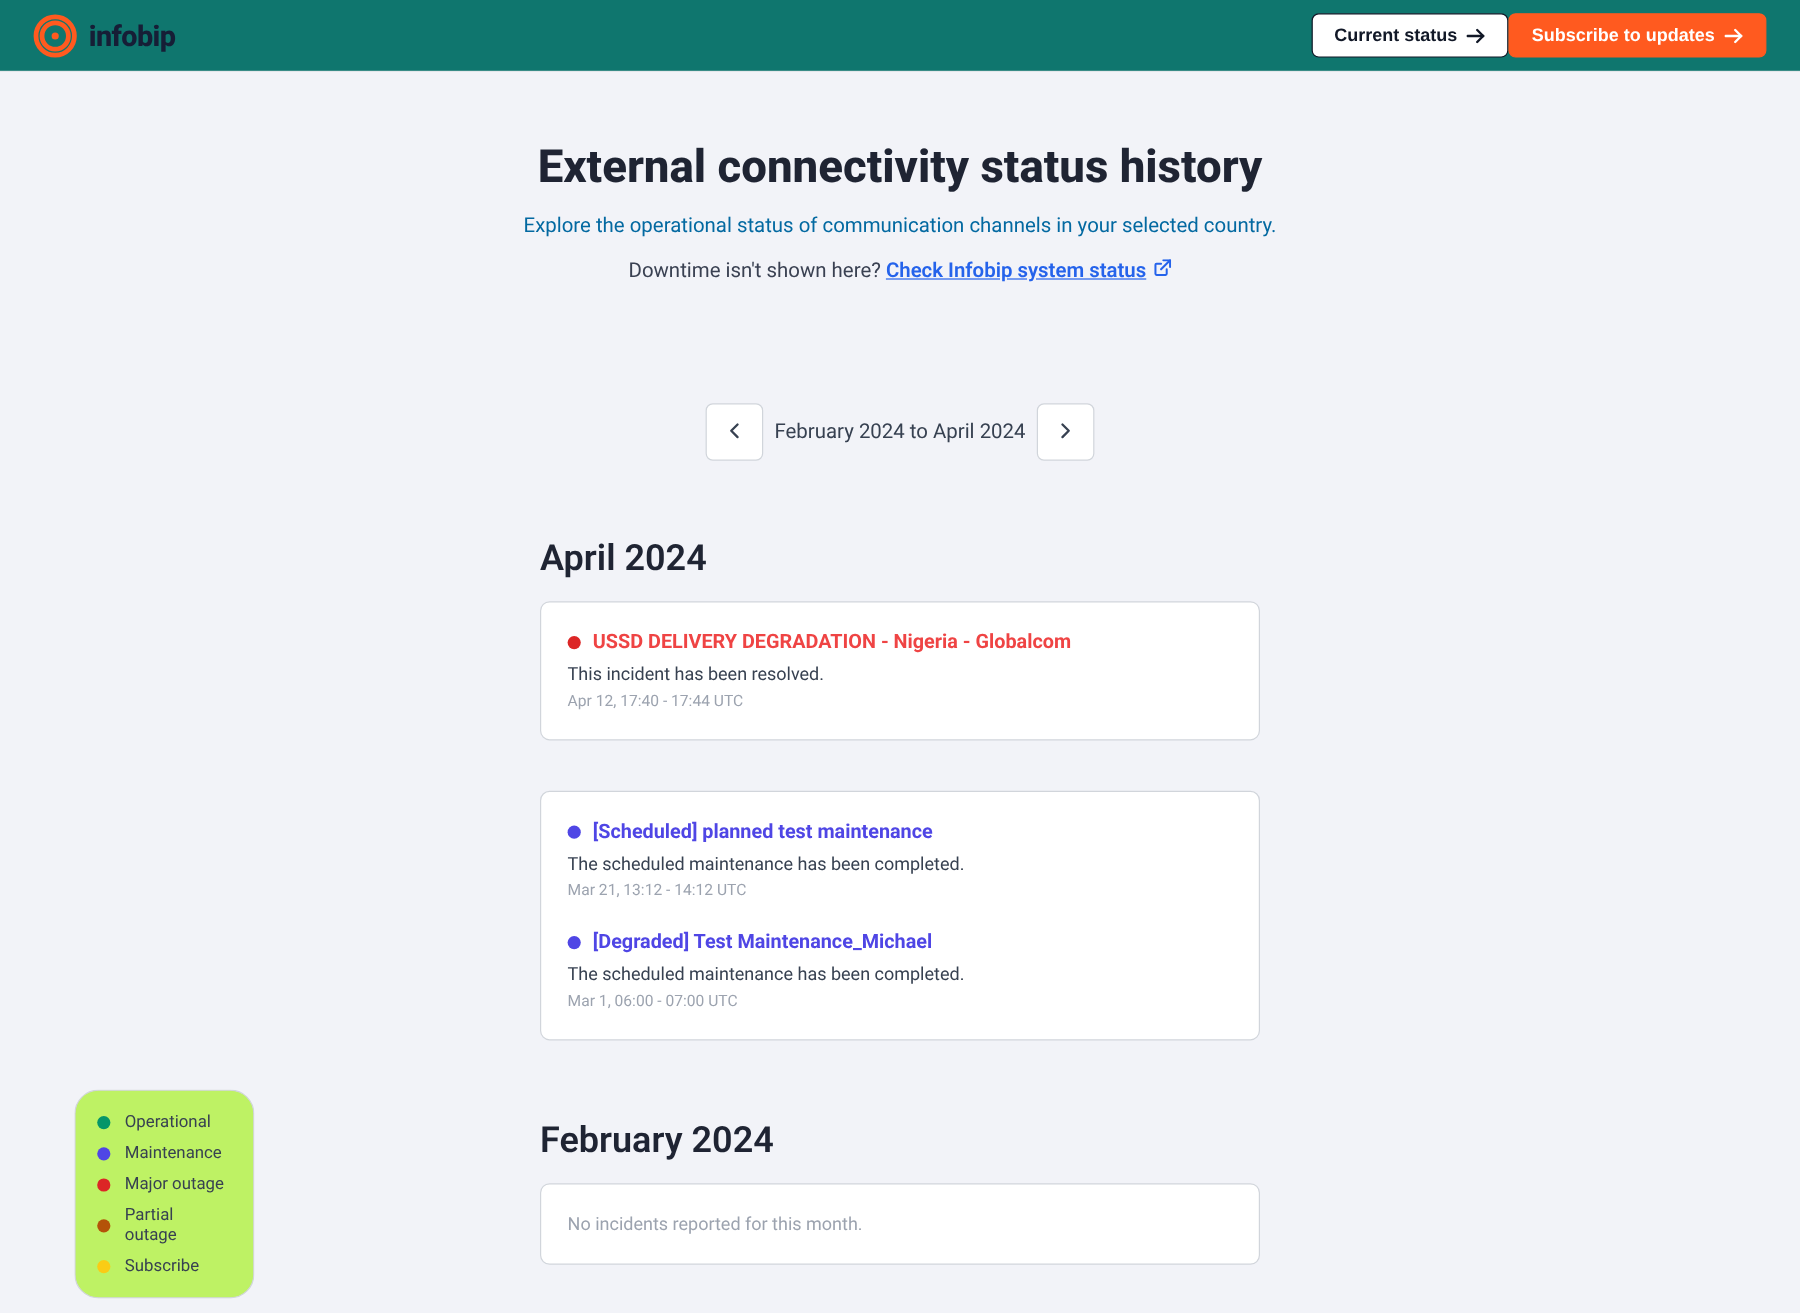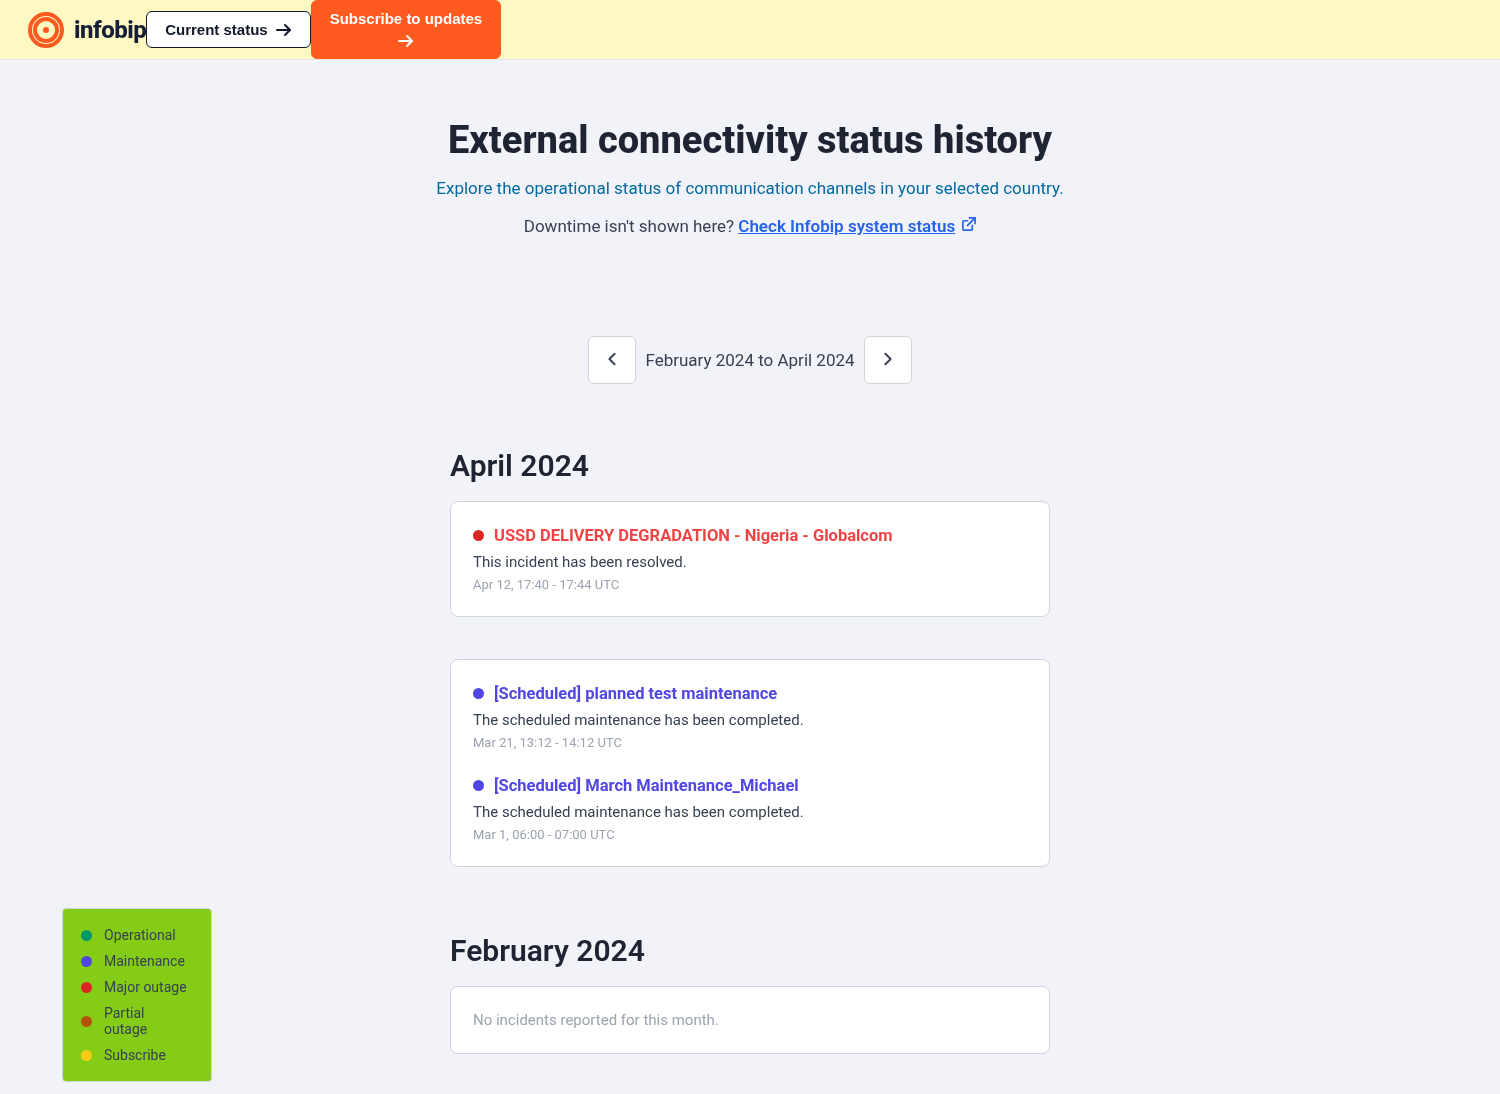--- a/index.html
+++ b/index.html
@@ -6,25 +6,26 @@
   html, body { height: 100%; }
   body {
     font-family: -apple-system, BlinkMacSystemFont, "Segoe UI", Roboto, Helvetica, Arial, sans-serif;
     background: #f2f3f8;
     color: #1f2937;
     overflow-y: scroll;
   }
 
   
   .header {
-    background: #fef9c3;
+    background: #0f766e;
     border-bottom: 1px solid #e5e7eb;
     height: 60px;
     display: flex;
     align-items: center;
+    justify-content: space-between;
     padding: 0 28px;
   }
   .logo-wrap { display: flex; align-items: center; gap: 10px; cursor: pointer; }
   .logo-mark {
     width: 36px; height: 36px;
     border: 4px solid #ff5a1f;
     border-radius: 50%;
     display: flex; align-items: center; justify-content: center;
     position: relative;
   }
@@ -47,21 +48,21 @@
   .btn {
     display: inline-flex; align-items: center; gap: 8px;
     padding: 10px 18px;
     border-radius: 6px;
     font-size: 15px;
     font-weight: 600;
     cursor: pointer;
     line-height: 1;
   }
   .btn-outline { background: #fff; border: 1.5px solid #111827; color: #111827; }
-  .btn-primary { background: #ff5a1f; border: 1.5px solid #ff5a1f; color: #fff; flex-direction: column; }
+  .btn-primary { background: #ff5a1f; border: 1.5px solid #ff5a1f; color: #fff; }
   .arrow-icon { display: inline-flex; }
 
   
   .page { display: flex; flex-direction: column; align-items: center; }
   .hero { text-align: center; padding: 58px 20px 0; max-width: 960px; }
   .hero h1 { font-size: 38px; font-weight: 800; color: #1f2433; margin-bottom: 16px; }
   .hero .sub { font-size: 17px; color: #0369a1; margin-bottom: 18px; }
   .hero .sub2 { font-size: 17px; color: #3a4152; }
   .link-ext { color: #2563eb; font-weight: 600; text-decoration: underline; cursor: pointer; display: inline-flex; align-items: center; gap: 6px; }
 
@@ -93,23 +94,23 @@
   .incident-desc { font-size: 15px; color: #374151; margin-top: 8px; }
   .incident-time { font-size: 13px; color: #9ca3af; margin-top: 6px; }
   .empty { font-size: 15px; color: #9ca3af; }
   .section-gap { height: 42px; }
 
   
   .legend {
     position: fixed;
     left: 62px;
     bottom: 12px;
-    background: #84cc16;
+    background: #bef264;
     border: 1px solid #d1d5db;
-    border-radius: 4px;
+    border-radius: 20px;
     padding: 18px 24px 18px 18px;
     width: 150px;
   }
   .legend-row { display: flex; align-items: center; gap: 12px; font-size: 14px; color: #374151; }
   .legend-row + .legend-row { margin-top: 10px; }
 </style>
 </head>
 <body>
 
 <div class="header">
@@ -196,21 +197,21 @@
           <div class="incident-title" style="color: rgb(79, 70, 229);">
             <span class="dot" style="background: rgb(79, 70, 229);"></span>
             <span>[Scheduled] planned test maintenance</span>
           </div>
           <div class="incident-desc">The scheduled maintenance has been completed.</div>
           <div class="incident-time">Mar 21, 13:12 - 14:12 UTC</div>
         </div>
         <div class="incident">
           <div class="incident-title" style="color: rgb(79, 70, 229);">
             <span class="dot" style="background: rgb(79, 70, 229);"></span>
-            <span>[Scheduled] March Maintenance_Michael</span>
+            <span>[Degraded] Test Maintenance_Michael</span>
           </div>
           <div class="incident-desc">The scheduled maintenance has been completed.</div>
           <div class="incident-time">Mar 1, 06:00 - 07:00 UTC</div>
         </div>
       </div>
       <div class="section-gap"></div>
       <h2 class="month-heading">February 2024</h2>
       <div class="card">
         <div class="empty">No incidents reported for this month.</div>
       </div>

